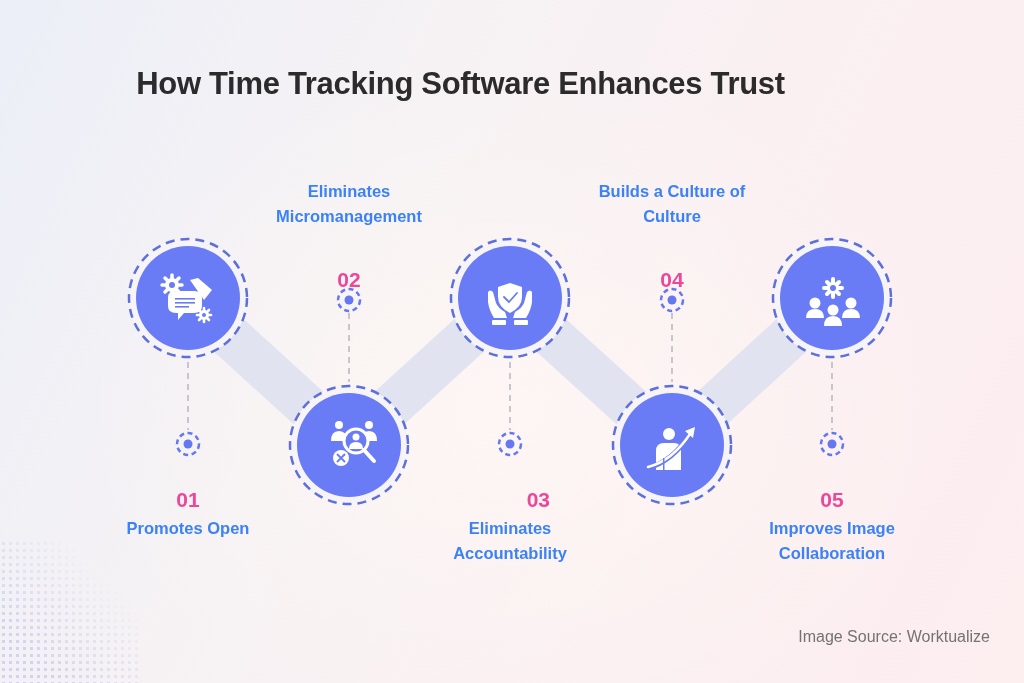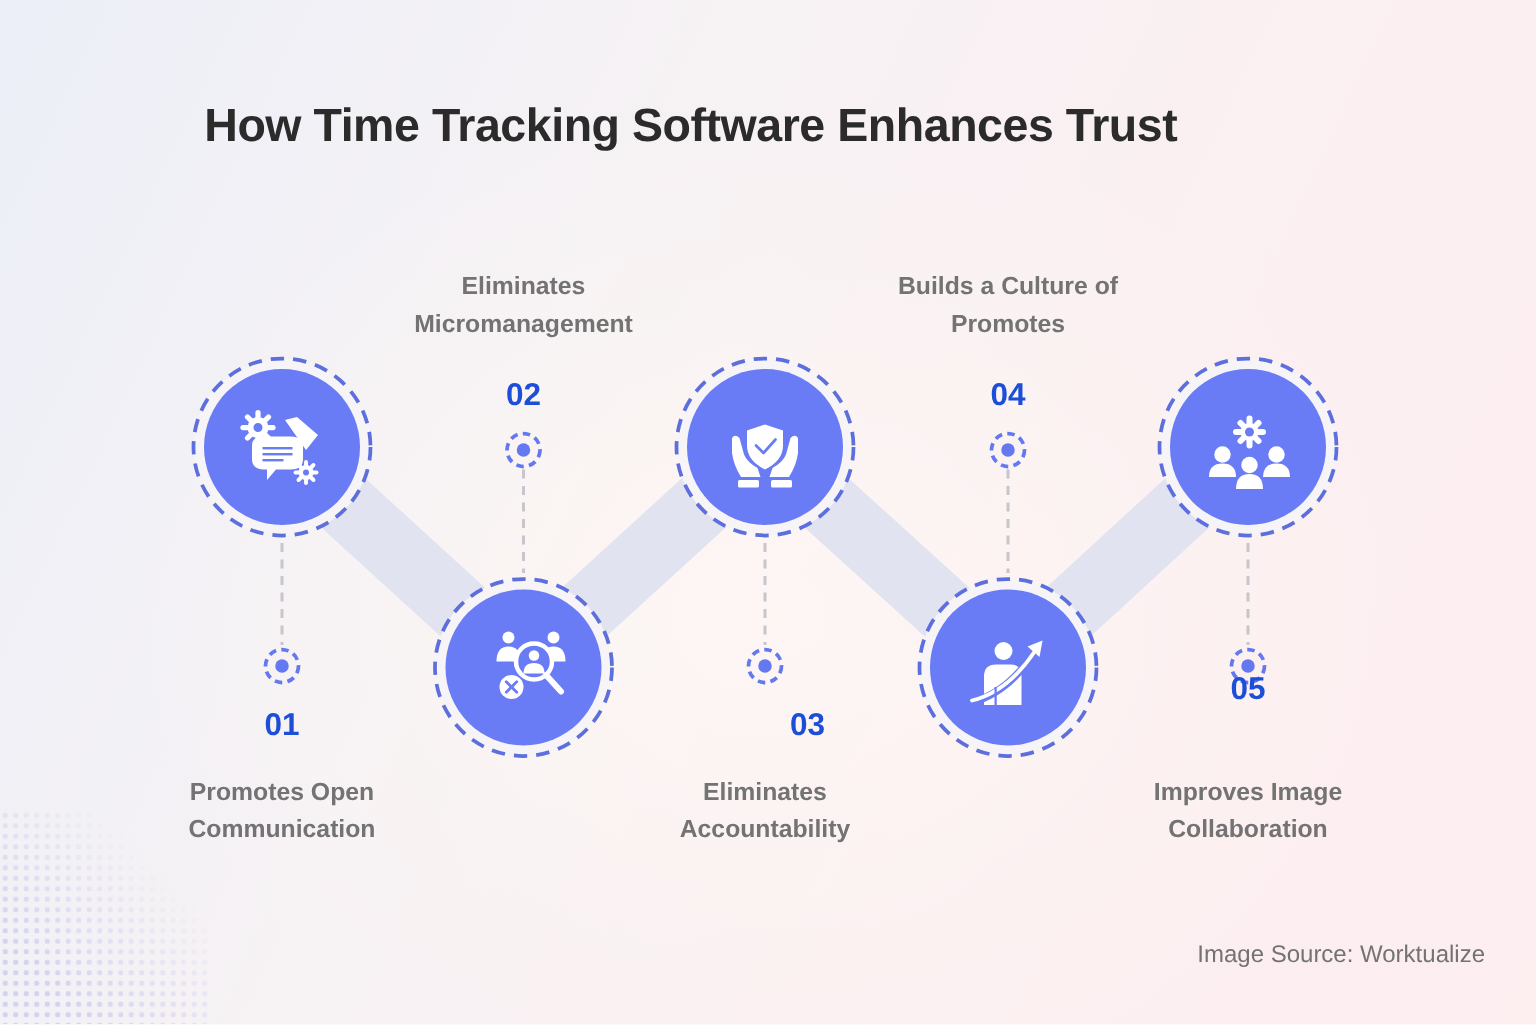--- a/index.html
+++ b/index.html
@@ -19,25 +19,25 @@
     -webkit-mask-image: linear-gradient(to top right, #000 20%, transparent 75%);
     mask-image: linear-gradient(to top right, #000 20%, transparent 75%);
   }
   .title {
     position: absolute; left: 0; width: 921px; top: 66px; text-align: center;
     font-size: 31px; font-weight: bold; color: #2b2b2b; letter-spacing: -0.3px;
   }
   svg.diagram { position: absolute; left: 0; top: 0; }
   .label {
     position: absolute; width: 220px; text-align: center;
-    font-size: 16.5px; font-weight: bold; color: #737373; line-height: 25px;
+    font-size: 16.5px; font-weight: bold; color: #3b82f6; line-height: 25px;
   }
   .num {
     position: absolute; width: 80px; text-align: center;
-    font-size: 21px; font-weight: bold; color: #1d4ed8;
+    font-size: 21px; font-weight: bold; color: #ec4899; margin-top: 16px;
   }
   .source {
     position: absolute; right: 34px; top: 628px;
     font-size: 16px; color: #737373;
   }
 </style>
 </head>
 <body>
 
 <div class="bg-glow"></div>
@@ -179,36 +179,35 @@
     <path d="M842 318 Q842 309 851 309 Q860 309 860 318 Z"></path>
     <circle cx="833" cy="310" r="5.5"></circle>
     <path d="M824 326 Q824 316 833 316 Q842 316 842 326 Z"></path>
   </g>
 </svg>
 
 <div class="num" style="left:148px; top:472px;">01</div>
 <div class="num" style="left:309px; top:252px;">02</div>
 <div class="num" style="left:470px; top:472px;text-align:right;">03</div>
 <div class="num" style="left:632px; top:252px;">04</div>
-<div class="num" style="left:792px; top:448px;">05</div>
+<div class="num" style="left:792px; top:472px;">05</div>
 
 <div class="label" style="left:78px; top:516px;">
   <div>Promotes Open</div>
-  <div>Communication</div>
 </div>
 <div class="label" style="left:239px; top:179px;">
   <div>Eliminates</div>
   <div>Micromanagement</div>
 </div>
 <div class="label" style="left:400px; top:516px;">
   <div>Eliminates</div>
   <div>Accountability</div>
 </div>
 <div class="label" style="left:562px; top:179px;">
   <div>Builds a Culture of</div>
-  <div>Promotes</div>
+  <div>Culture</div>
 </div>
 <div class="label" style="left:722px; top:516px;">
   <div>Improves Image</div>
   <div>Collaboration</div>
 </div>
 
 <div class="source">Image Source: Worktualize</div>
 
 </body></html>

